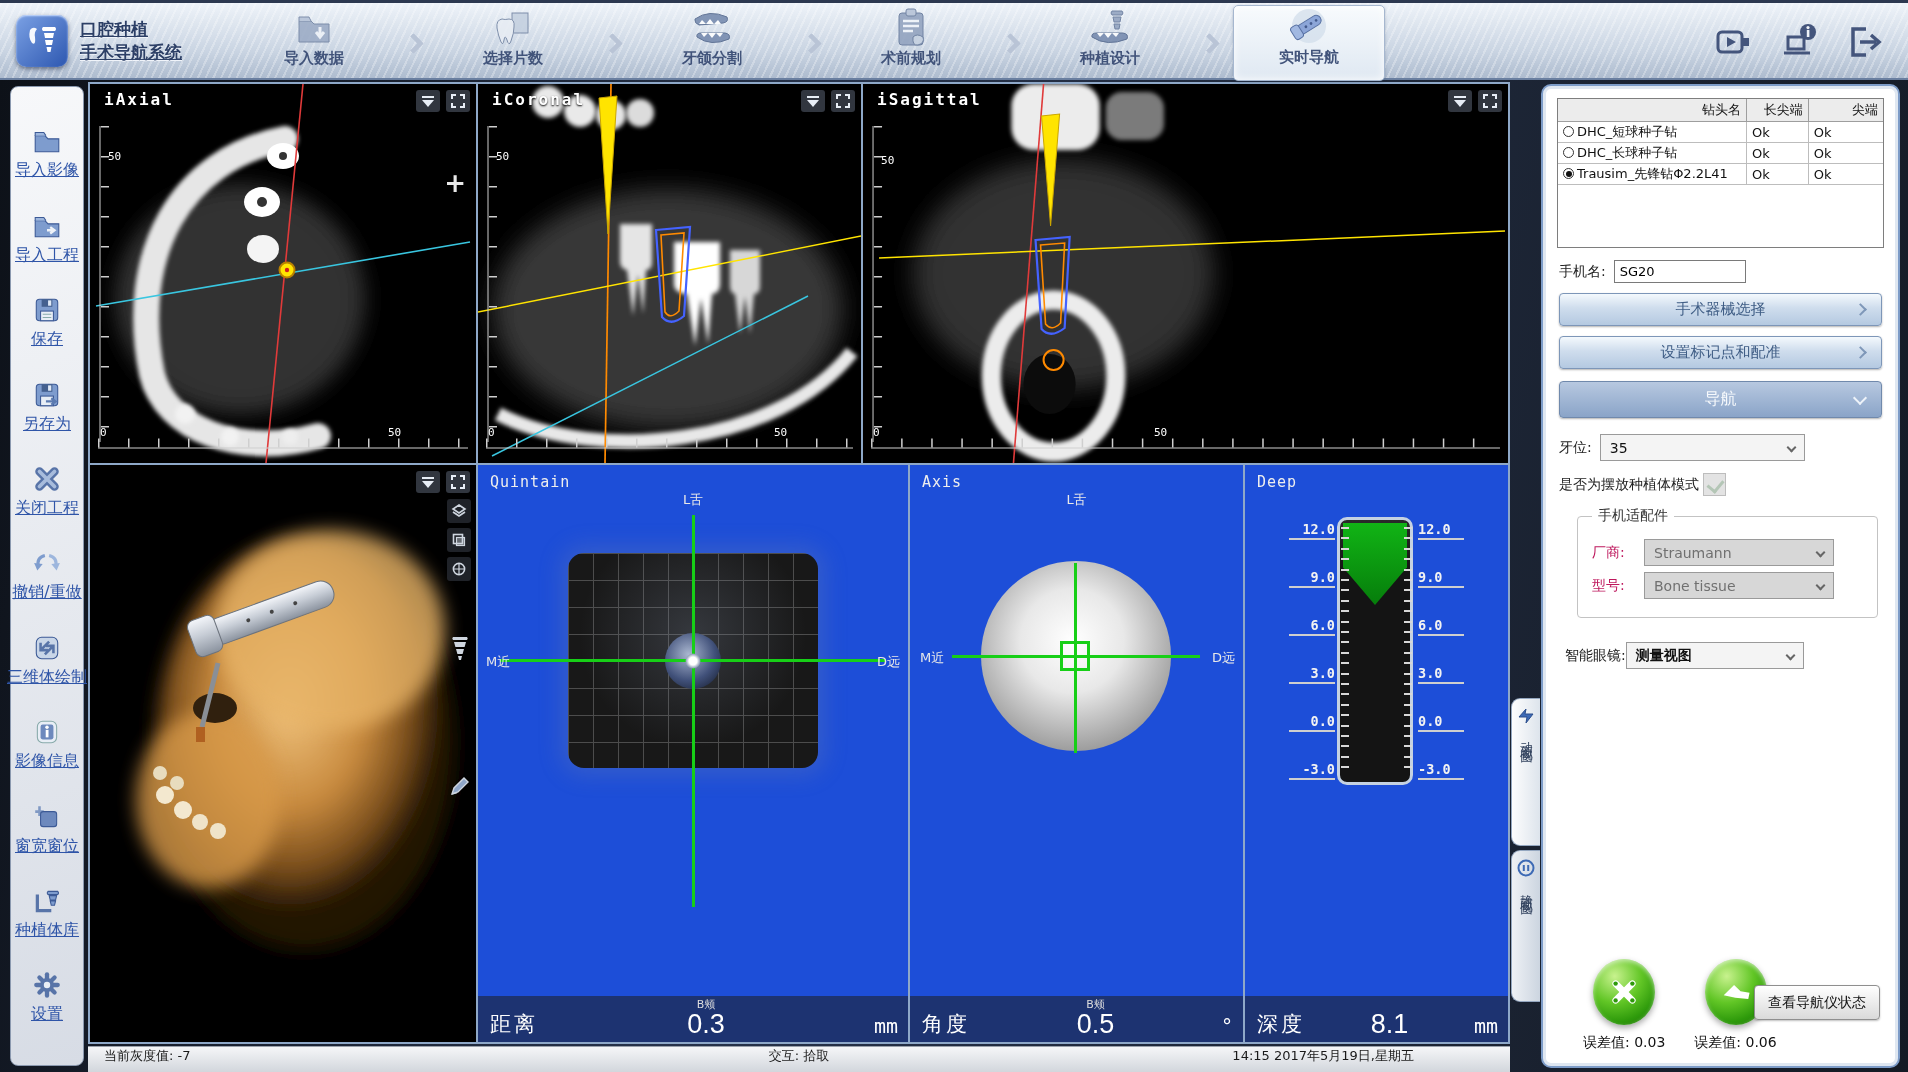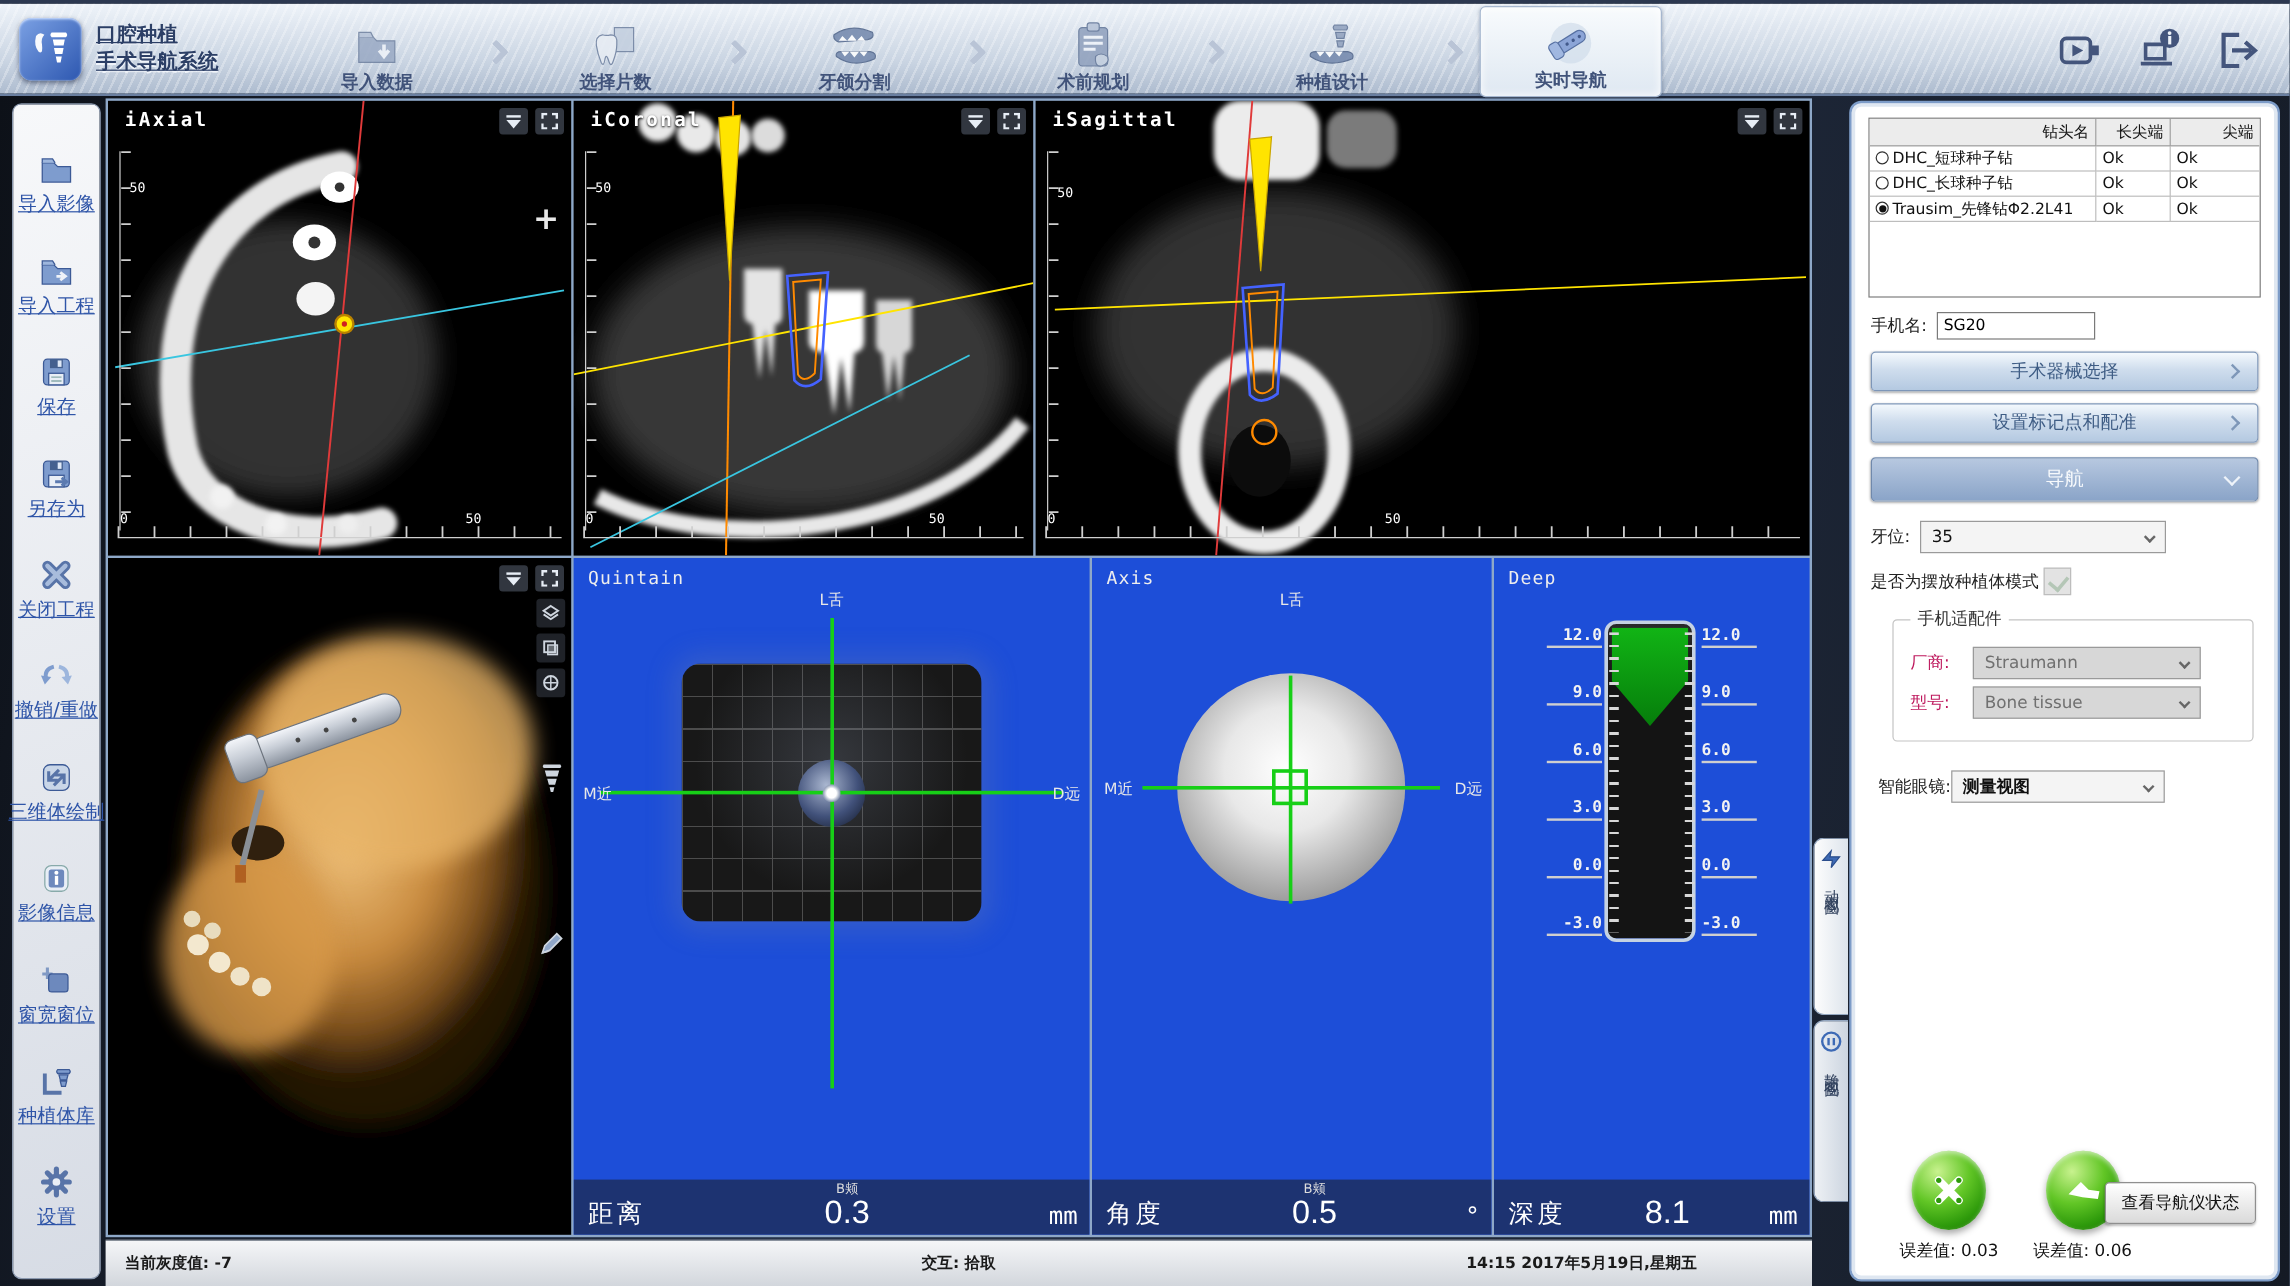--- a/index.html
+++ b/index.html
@@ -11,21 +11,21 @@
   background:
    repeating-linear-gradient(115deg, rgba(255,255,255,.28) 0 2px, rgba(255,255,255,0) 2px 7px),
    linear-gradient(#eef3f9,#c9d4e2 65%,#aebccf);
   border-top:3px solid #2c3850; border-bottom:2px solid #6a7fa0; display:flex; align-items:center;}
 .logo-tile{ width:52px;height:52px;margin-left:16px;border-radius:10px;flex:none;
   background:linear-gradient(135deg,#7ba1e4,#2d57b0); box-shadow:0 2px 4px rgba(10,20,50,.5), inset 0 1px 2px #cfe0ff;
   display:flex;align-items:center;justify-content:center;}
 .app-title{ margin-left:12px; font-weight:bold; color:#2c3f66; font-size:17px; line-height:1.3; text-shadow:0 1px 0 #f0f4fa; white-space:nowrap;text-decoration:underline;}
 .steps{ position:absolute; left:238px; top:0; height:80px; display:flex; align-items:center; }
 .step{ width:152px; height:76px; display:flex; flex-direction:column; align-items:center; justify-content:flex-end;
-  padding-bottom:3px; color:#41537a; font-size:15px; font-weight:bold; border-radius:5px;}
+  padding-bottom:13px; color:#41537a; font-size:15px; font-weight:bold; border-radius:5px;}
 .step .sicon{ height:46px; display:flex; align-items:flex-end; justify-content:center; opacity:.85;}
 .step.active{ background:linear-gradient(#f8fbfd,#dfe8f2); border:1px solid #a6b7cf; box-shadow:inset 0 0 8px #ffffff, 0 1px 3px rgba(40,60,90,.3);}
 .chev-sep{ width:15px;height:15px;border-top:5px solid #b9c4d6;border-right:5px solid #b9c4d6;transform:rotate(45deg);margin:0 16px;border-radius:2px;}
 .topbar-actions{ position:absolute; right:24px; top:20px; display:flex; gap:28px;}
 .tb-action{ width:38px; height:38px; cursor:pointer;}
 
 
 .content{ flex:1; display:flex; background:linear-gradient(100deg,#0d1118,#26324a 40%,#141a24); min-height:0;}
 
 
@@ -96,22 +96,22 @@
   background:linear-gradient(#11b415,#067d0b); clip-path:polygon(0 0,100% 0,100% 54%,50% 100%,0 54%);}
 .ticks-l,.ticks-r{ position:absolute; top:62px; height:250px; width:8px; z-index:3;
   background:repeating-linear-gradient(to bottom,#d8d8d8 0 2px, transparent 2px 10.4px);}
 .ticks-l{ left:96px;} .ticks-r{ right:96px;}
 .scale-lbl{ position:absolute; color:#f2f2f2; font-family:"DejaVu Sans Mono",monospace; font-size:13.5px; font-weight:bold;
   border-bottom:2px solid #cfcfcf; padding-bottom:1px; z-index:3;}
 .scale-lbl.left{ left:44px; width:46px; text-align:right;}
 .scale-lbl.right{ right:44px; width:46px; text-align:left;}
 
 
-.statusbar{ height:40px; margin-top:2px; background:linear-gradient(#f5f6f8,#d2d6dc); border-top:1px solid #9aa1ab;
-  position:relative; display:flex; align-items:center; font-size:13px; color:#1a1a1a;font-weight:bold;}
+.statusbar{ height:26px; margin-top:2px; background:linear-gradient(#f5f6f8,#d2d6dc); border-top:1px solid #9aa1ab;
+  position:relative; display:flex; font-size:13px; color:#1a1a1a;}
 .statusbar .sb-left{ padding-left:16px;}
 .statusbar .sb-center{ position:absolute; left:0; right:0; text-align:center;}
 .statusbar .sb-right{ position:absolute; right:96px;}
 
 
 .side-tabs{ width:30px; flex:none; position:relative;}
 .vtab{ position:absolute; left:1px; width:29px; background:linear-gradient(to right,#fdfdfd,#dde4ec);
   border:1px solid #94a7c0; border-right:none; border-radius:9px 0 0 9px;
   display:flex; flex-direction:column; align-items:center; padding:8px 0; gap:7px; cursor:pointer;}
 .vtab .vlabel{ writing-mode:vertical-rl; font-size:12.5px; color:#33435f; letter-spacing:3px;}

